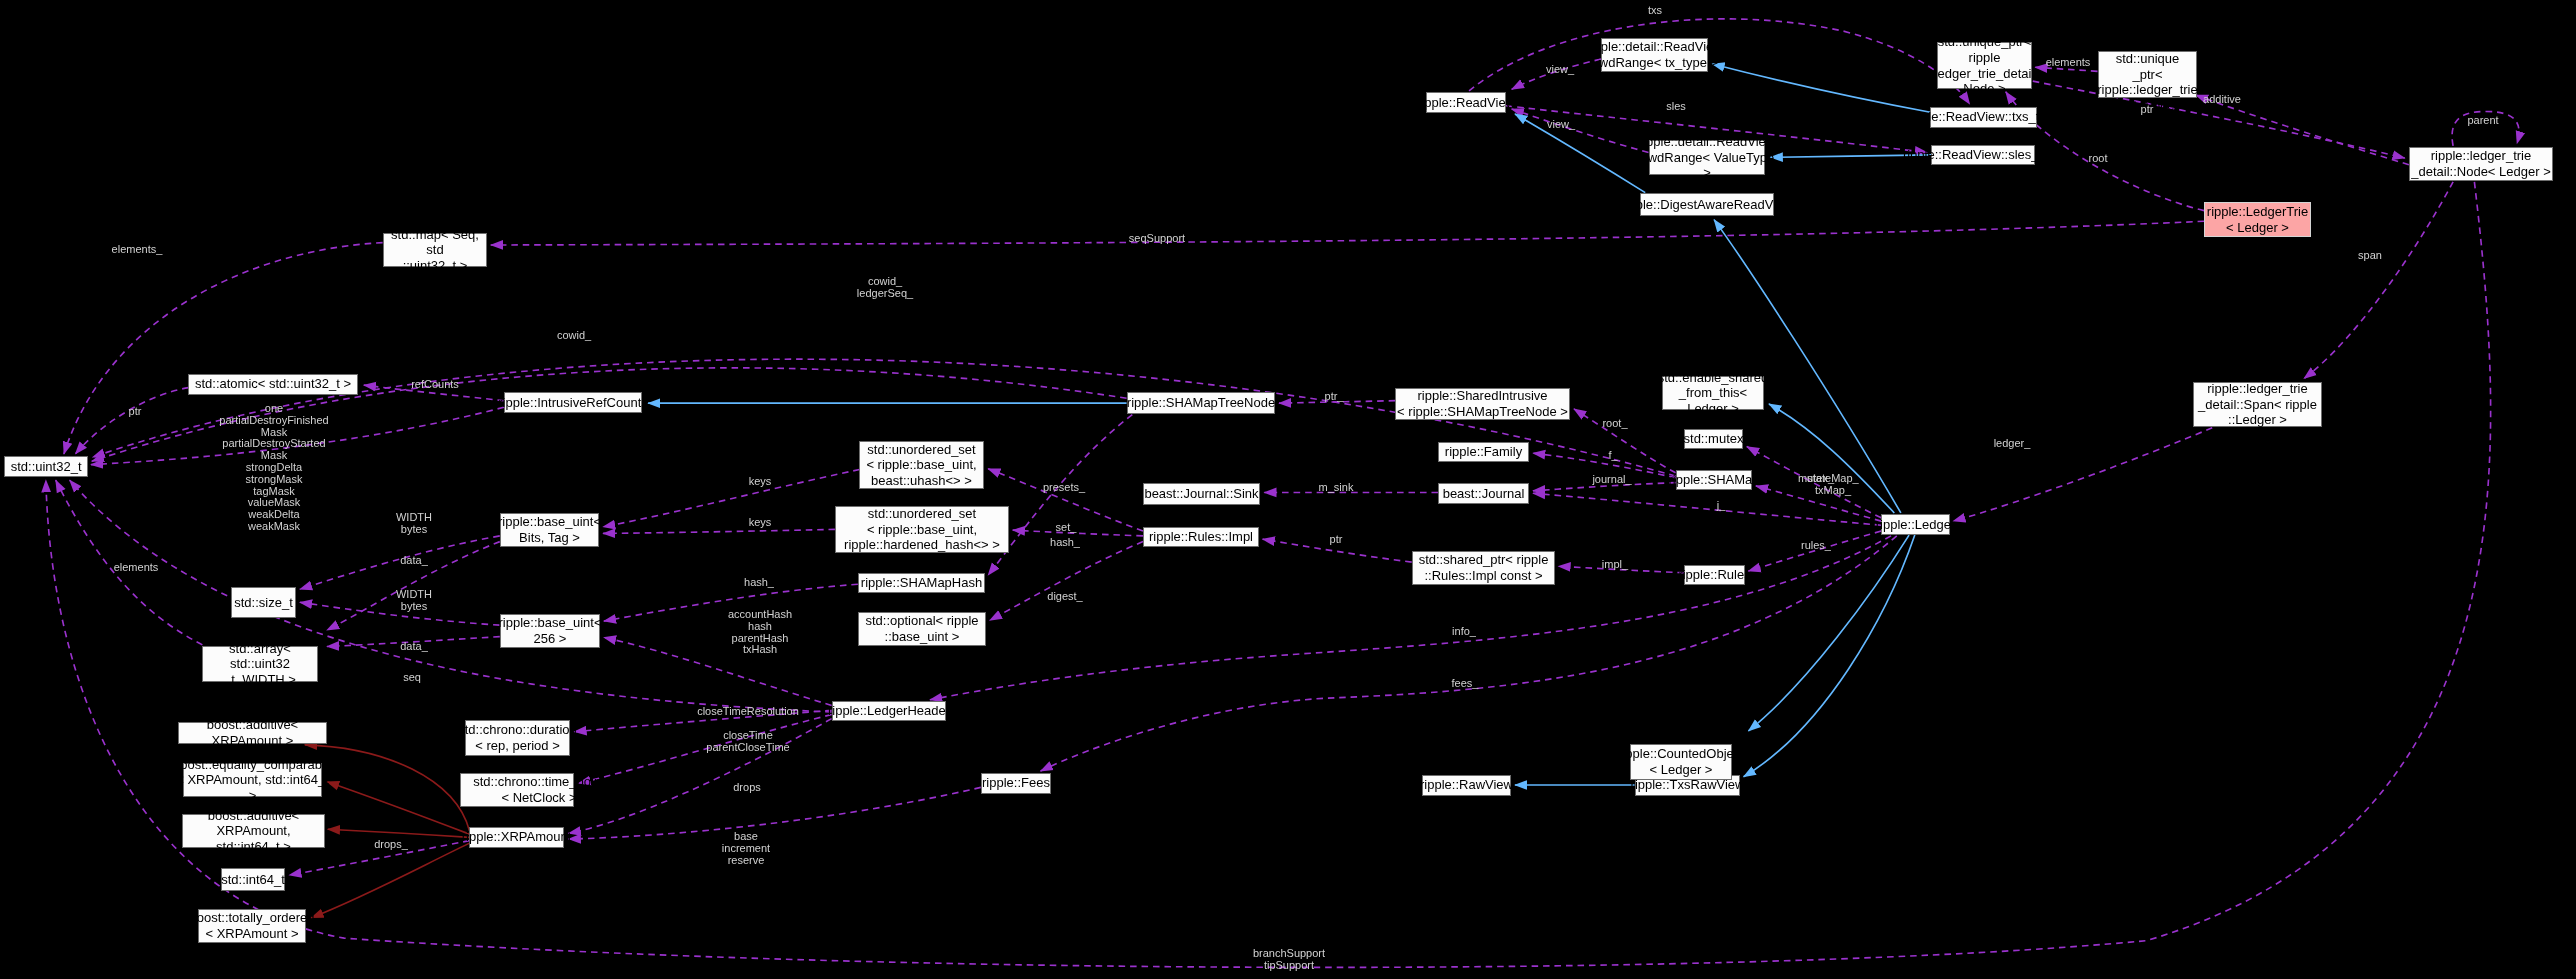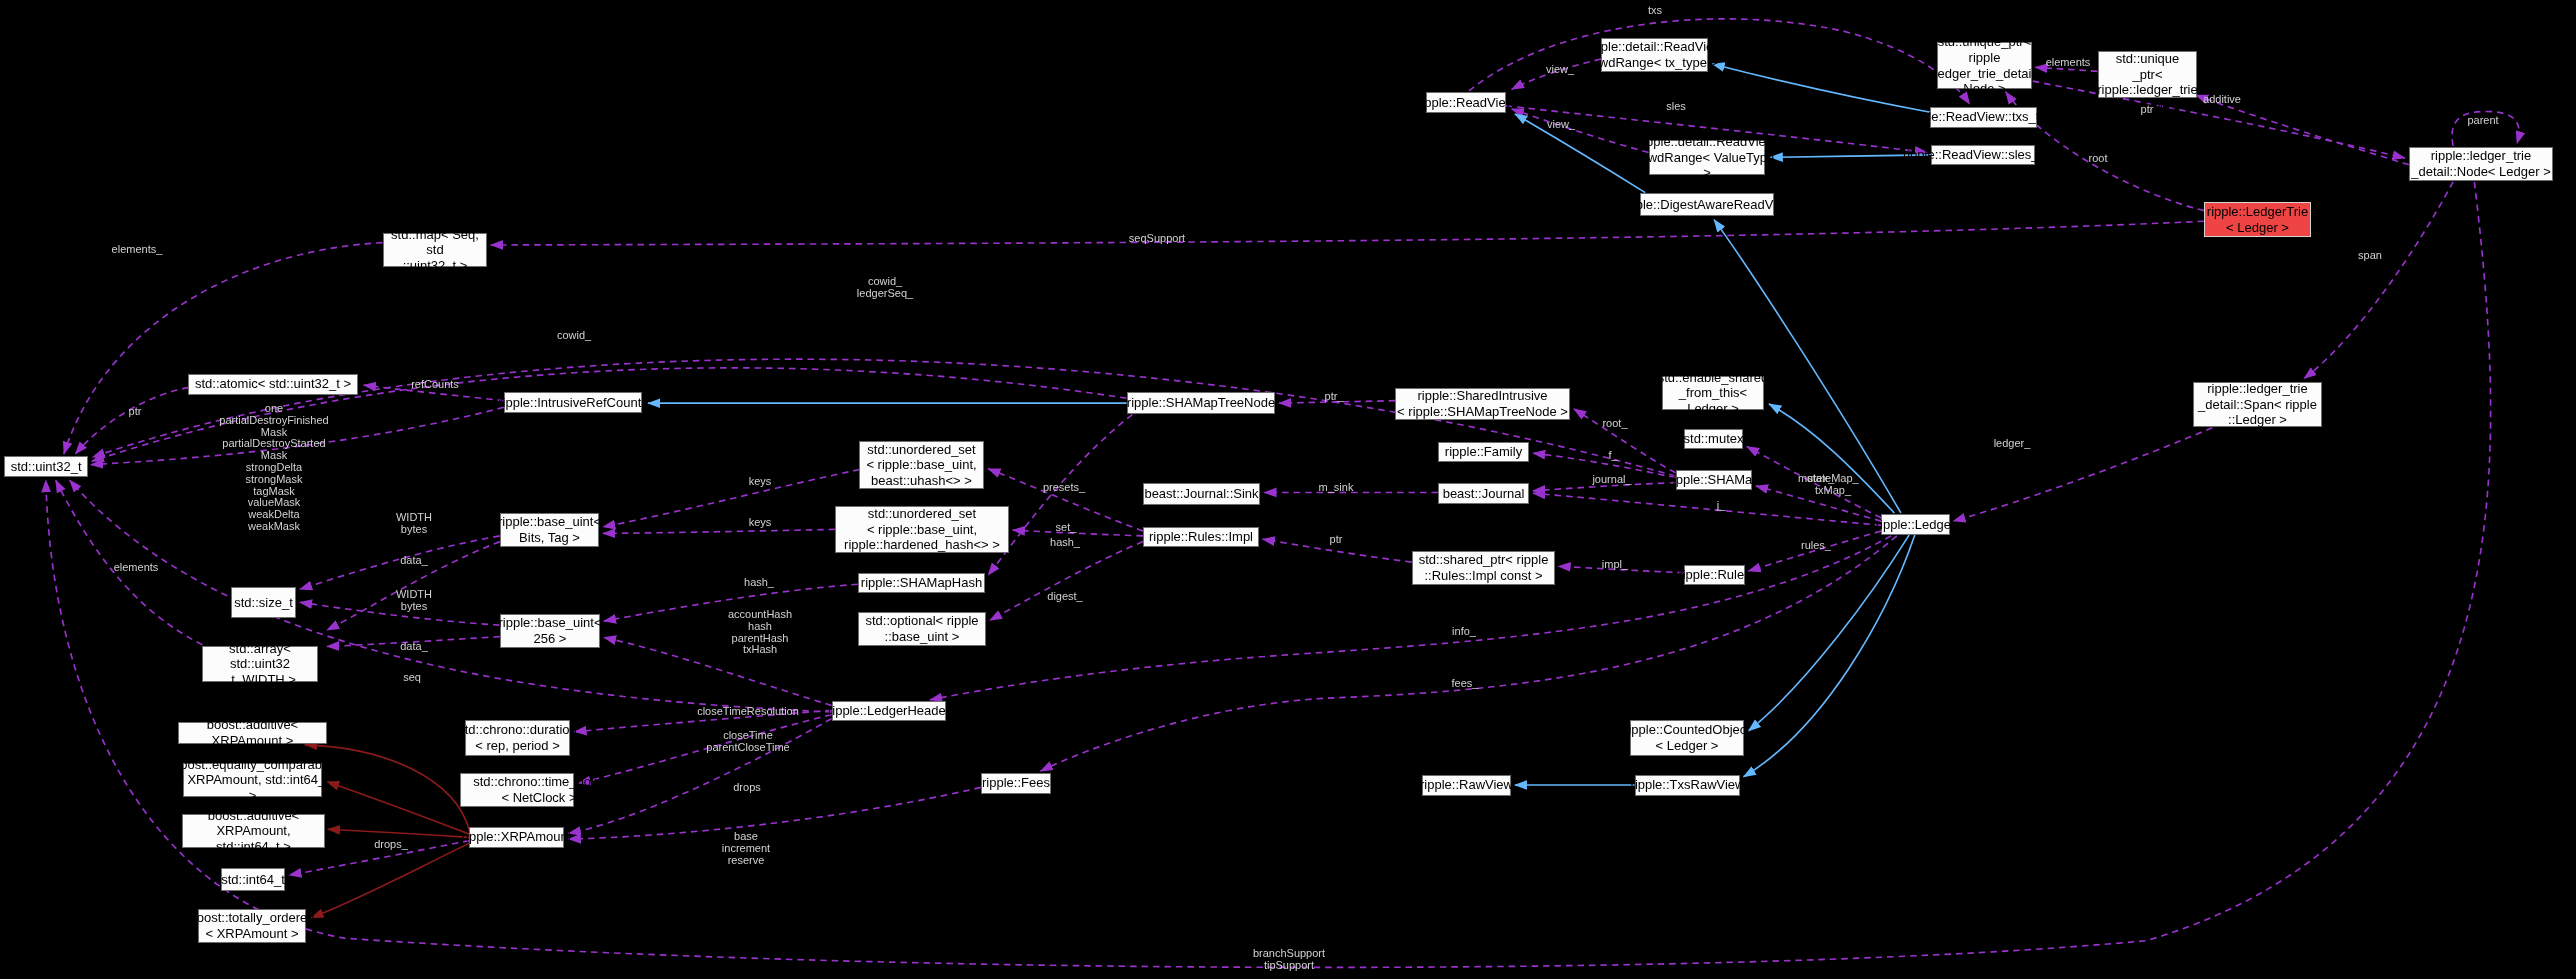--- a/index.html
+++ b/index.html
@@ -1,21 +1,21 @@
 <!DOCTYPE html>
 <html style="font-size:13px"><head>
 <meta charset="utf-8">
 <style>
   html,body{margin:0;padding:0;}
   body{width:2576px;height:980px;background:#000;position:relative;overflow:hidden;
        font-family:"Liberation Sans",sans-serif;}
   .node{position:absolute;box-sizing:border-box;background:#fcfcfc;border:1.6px solid #6e6e6e;
         color:#000;display:flex;align-items:center;justify-content:center;text-align:center;
         white-space:pre-line;font-size:13px;line-height:15.6px;z-index:2;}
-  .node.hl{background:#ef4444;border-color:#d4d4d4;}
+  .node.hl{background:#fca5a5;border-color:#d4d4d4;}
   .elabel{position:absolute;transform:translate(-50%,-50%);color:#d2d2d2;font-size:11px;
           line-height:11.8px;text-align:center;white-space:pre-line;z-index:3;}
   svg.edges{position:absolute;left:0;top:0;z-index:1;}
   .u{stroke:#9a32cd;stroke-width:2;fill:none;stroke-dasharray:8 6;}
   .b{stroke:#63b8ff;stroke-width:2;fill:none;}
   .r{stroke:#8b1a1a;stroke-width:2;fill:none;}
 </style>
 </head>
 <body>
 
@@ -143,21 +143,21 @@
 <div class="node" style="left:1143px;top:483px;width:117px;height:22px;">beast::Journal::Sink</div>
 <div class="node" style="left:1143px;top:527px;width:116px;height:19.7px;">ripple::Rules::Impl</div>
 <div class="node" style="left:1395px;top:388px;width:175px;height:32px;">ripple::SharedIntrusive
 &lt; ripple::SHAMapTreeNode &gt;</div>
 <div class="node" style="left:1438px;top:442px;width:91px;height:19.7px;">ripple::Family</div>
 <div class="node" style="left:1438px;top:483px;width:91px;height:21px;">beast::Journal</div>
 <div class="node" style="left:1412px;top:551px;width:143px;height:34px;">std::shared_ptr&lt; ripple
 ::Rules::Impl const &gt;</div>
 <div class="node" style="left:1422px;top:775px;width:89px;height:20.5px;">ripple::RawView</div>
 <div class="node" style="left:1635px;top:775px;width:105px;height:20.5px;">ripple::TxsRawView</div>
-<div class="node" style="left:1630px;top:720px;width:114px;height:36px;">ripple::CountedObject
+<div class="node" style="left:1630px;top:744px;width:102px;height:36px;">ripple::CountedObject
 &lt; Ledger &gt;</div>
 <div class="node" style="left:1426px;top:92px;width:80px;height:21px;">ripple::ReadView</div>
 <div class="node" style="left:1601px;top:38px;width:107px;height:34px;">ripple::detail::ReadView
 FwdRange&lt; tx_type &gt;</div>
 <div class="node" style="left:1649px;top:140px;width:116px;height:35px;">ripple::detail::ReadView
 FwdRange&lt; ValueType &gt;</div>
 <div class="node" style="left:1640px;top:193px;width:134px;height:23px;">ripple::DigestAwareReadView</div>
 <div class="node" style="left:1937px;top:42px;width:95px;height:47px;">std::unique_ptr&lt; ripple
 ::ledger_trie_detail::
 Node &gt;</div>

